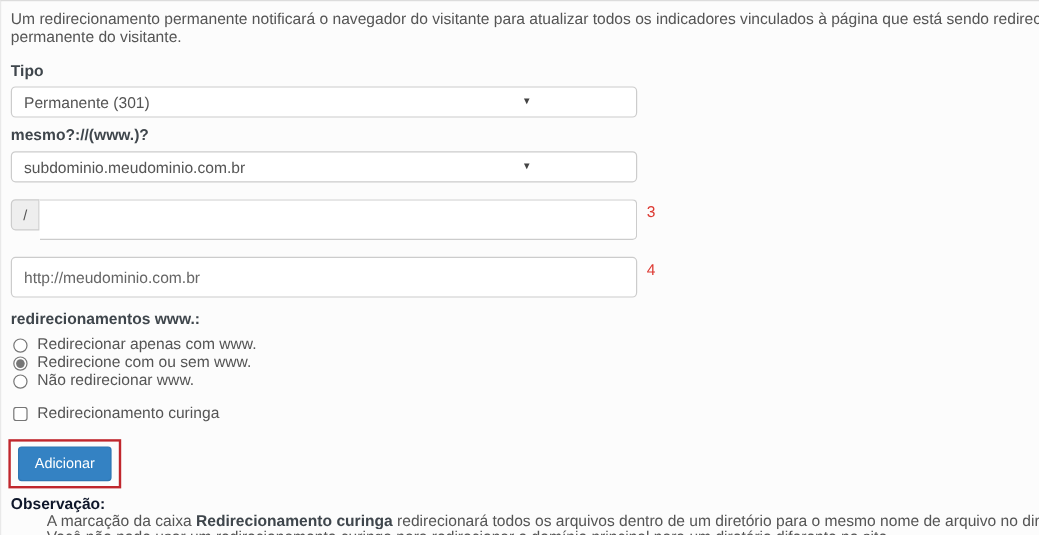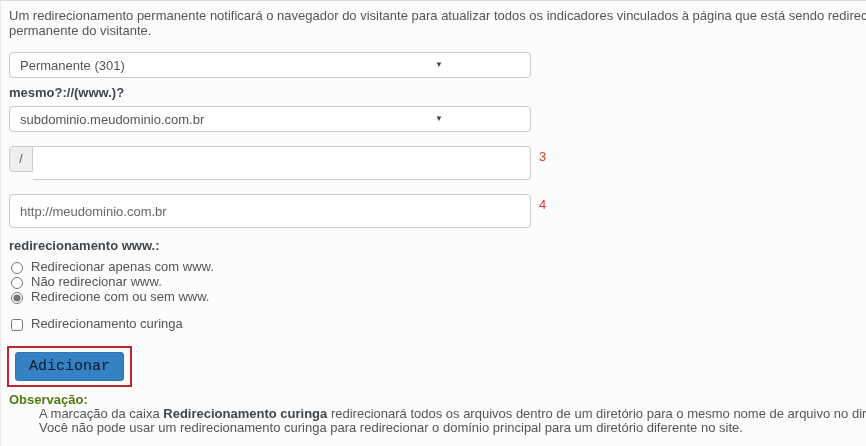--- a/index.html
+++ b/index.html
@@ -121,31 +121,31 @@
   .annot-box {
     display: inline-block;
     border: 2px solid #c0272d;
     padding: 4px 6px;
     margin: 7px 0 0 -2px;
     background: transparent;
   }
   .btn-primary {
     background: #3482c3;
     border: 1px solid #2f76b2;
-    color: #0f172a;
-    font-family: Liberation Mono, monospace;
-    font-size: 15px;
+    color: #ffffff;
+    font-family: Liberation Sans, sans-serif;
+    font-size: 12px;
     padding: 6px 13px;
     border-radius: 3px;
     cursor: pointer;
     line-height: 15px;
   }
   
   .note { margin-top: 6px; }
-  .note-title { font-weight: bold; color: #4d7c0f; line-height: 14px; }
+  .note-title { font-weight: bold; color: #0f172a; line-height: 14px; }
   .note-list { margin: 0 0 0 30px; list-style: disc; }
   .note-list li {
     line-height: 14px;
     color: #555;
     white-space: nowrap;
     overflow: hidden;
   }
   .note-list li strong { color: #3f464c; }
 </style>
 </head>
@@ -153,20 +153,21 @@
 
 <div class="page">
 
   <div class="intro">
     <span class="intro-line">Um redirecionamento permanente notificará o navegador do visitante para atualizar todos os indicadores vinculados à página que está sendo redirecionada. Os redirecionamentos</span>
     <span class="intro-line">permanente do visitante.</span>
   </div>
 
   
   <div class="form-group">
+    <label class="control-label">Tipo</label>
     <div class="control-row">
       <div class="select-wrap">
         <select class="form-control">
           <option>Permanente (301)</option>
         </select>
         <span class="caret-icon">▼</span>
       </div>
       <span class="annot">1</span>
     </div>
   </div>
@@ -199,33 +200,33 @@
   
   <div class="form-group mb11">
     <div class="control-row">
       <input class="form-control" type="text" value="http://meudominio.com.br" style="">
       <span class="annot">4</span>
     </div>
   </div>
 
   
   <div class="form-group">
-    <label class="control-label">redirecionamento www.:</label>
+    <label class="control-label">redirecionamentos www.:</label>
     <div class="radio-list">
       <label class="choice-row">
         <input type="radio" name="www" style="">
         <span>Redirecionar apenas com www.</span>
       </label>
       <label class="choice-row">
+        <input type="radio" name="www" checked="true" style="">
+        <span>Redirecione com ou sem www.</span>
+      </label>
+      <label class="choice-row">
         <input type="radio" name="www" style="">
         <span>Não redirecionar www.</span>
-      </label>
-      <label class="choice-row">
-        <input type="radio" name="www" checked="true" style="">
-        <span>Redirecione com ou sem www.</span>
       </label>
     </div>
 
     <label class="choice-row checkbox-row">
       <input type="checkbox" style="">
       <span>Redirecionamento curinga</span>
     </label>
   </div>
 
   

